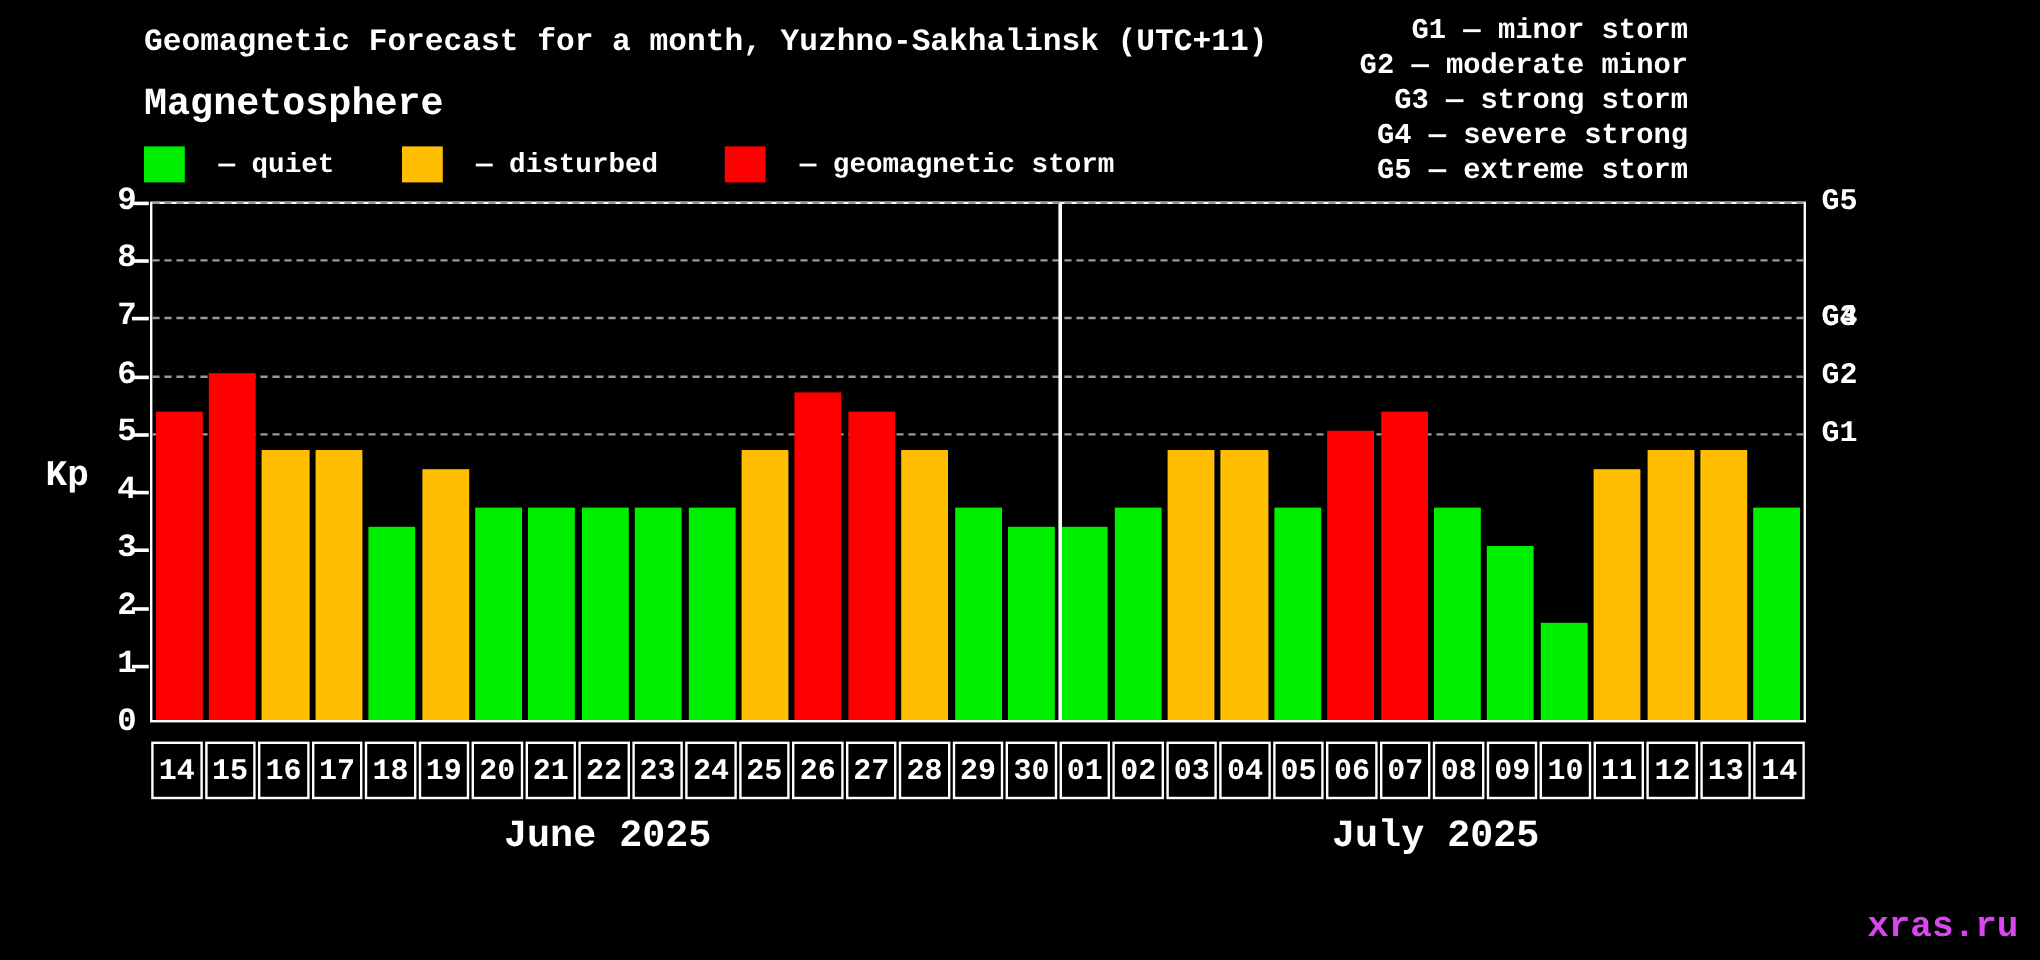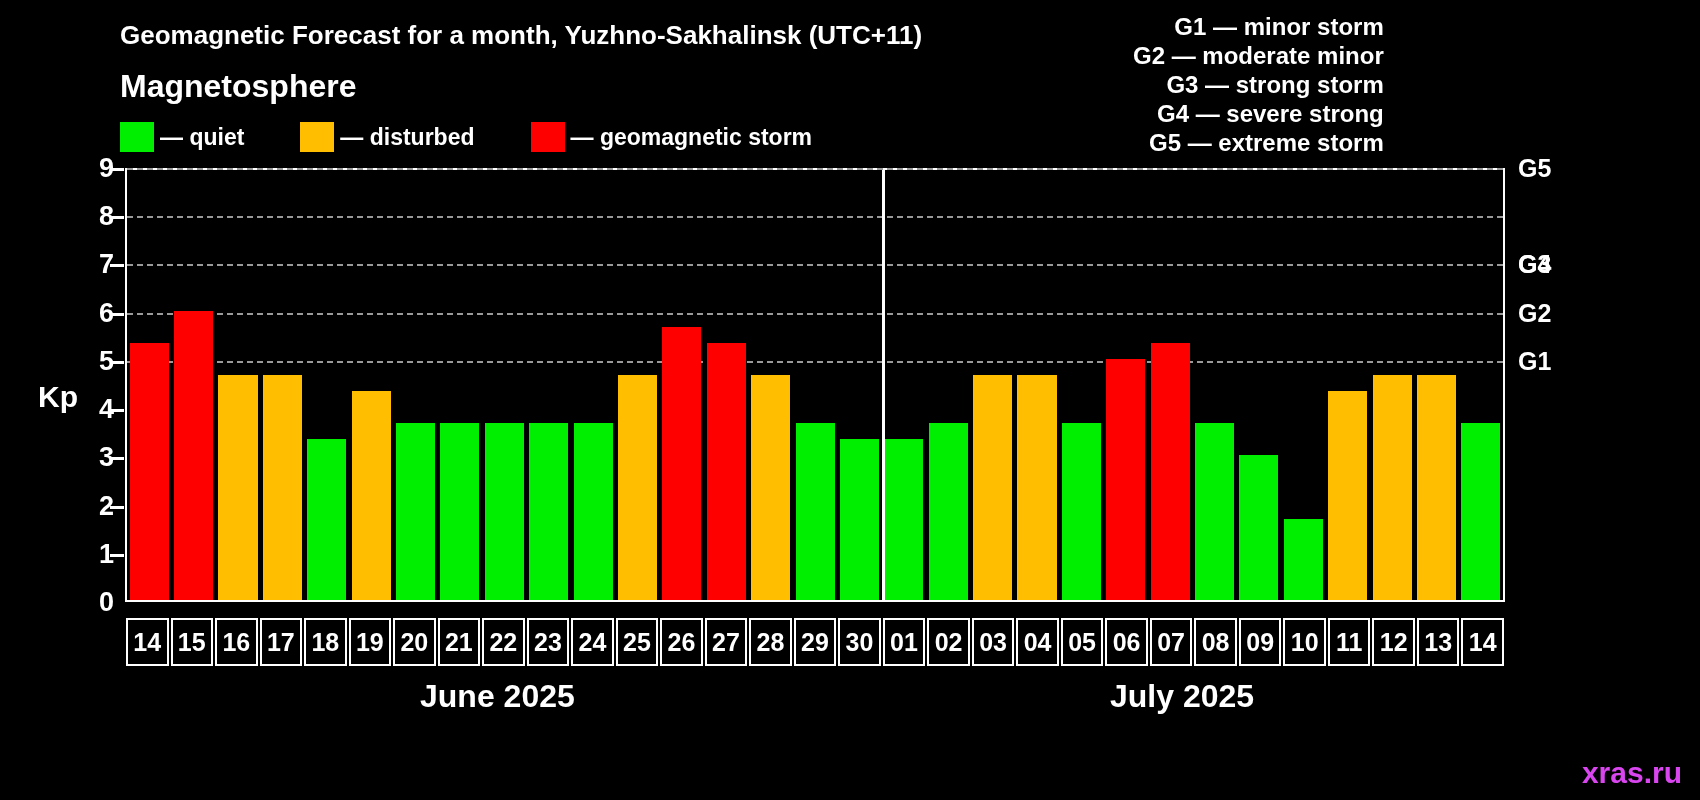--- a/index.html
+++ b/index.html
@@ -1,27 +1,27 @@
 <!DOCTYPE html>
 <html><head>
 <meta charset="utf-8">
 <style>
   html,body{margin:0;padding:0;background:#000;}
   body{width:1700px;height:800px;overflow:hidden;
        font-family:"Liberation Sans",sans-serif;color:#fff;}
-  #root{position:relative;width:1700px;height:800px;background:#000;}
+  #root{position:relative;width:1700px;height:800px;background:#000;font-family:Liberation Mono, monospace;}
 
   
   .title{position:absolute;left:120px;top:20px;font-size:26px;font-weight:bold;white-space:nowrap;}
   .mag-title{position:absolute;left:120px;top:68px;font-size:32px;font-weight:bold;}
 
   .legend{position:absolute;left:120px;top:122px;display:flex;align-items:center;}
   .legend .item{display:flex;align-items:center;margin-right:56px;}
   .swatch{width:34px;height:30px;display:inline-block;}
-  .legend .lbl{font-size:23px;font-weight:bold;margin-left:6px;white-space:nowrap;}
+  .legend .lbl{font-size:23px;font-weight:bold;margin-left:28px;white-space:nowrap;}
 
   .gscale{position:absolute;left:1133px;top:12px;}
   .gscale .grow{font-size:24px;font-weight:bold;line-height:29px;white-space:nowrap;text-align:right;}
 
   
   .plot{position:absolute;left:125px;top:168px;width:1380px;height:434px;
         border:2px solid #fff;box-sizing:border-box;background:#000;}
   .gridline{position:absolute;left:0;right:0;height:0;border-top:2px dashed #9a9a9a;}
   .divider{position:absolute;top:0;bottom:0;width:3px;background:#fff;}
 

